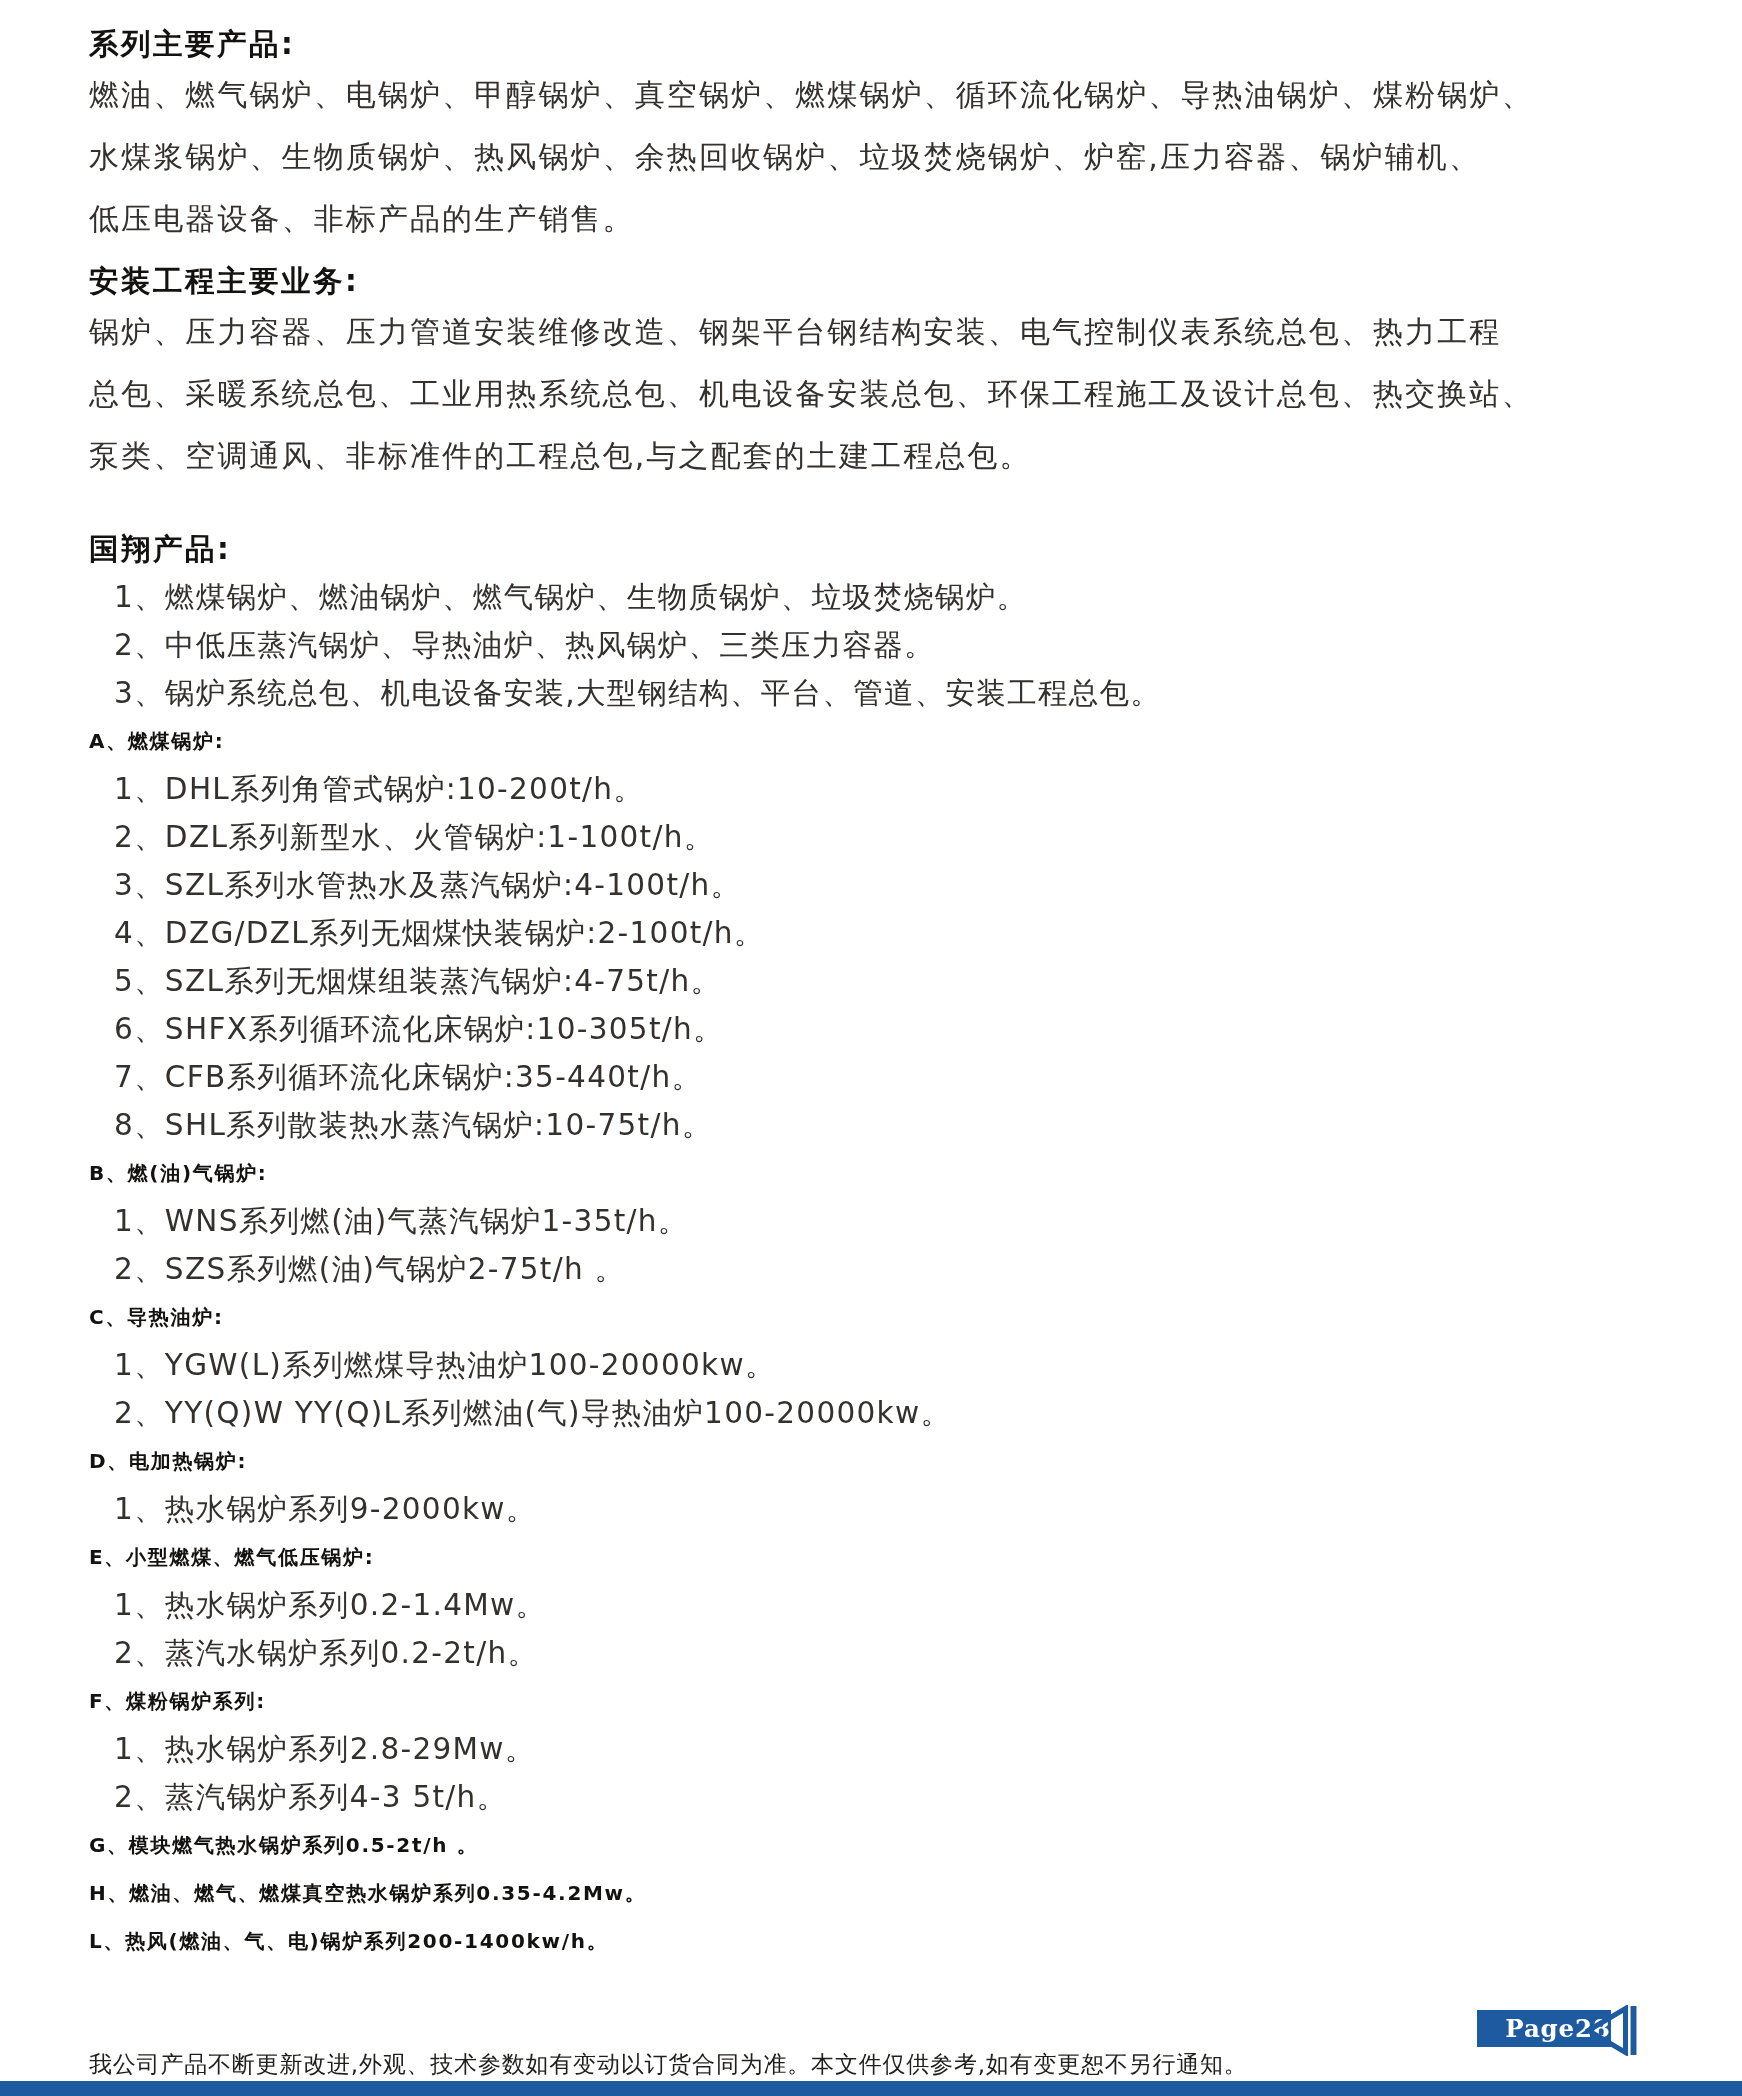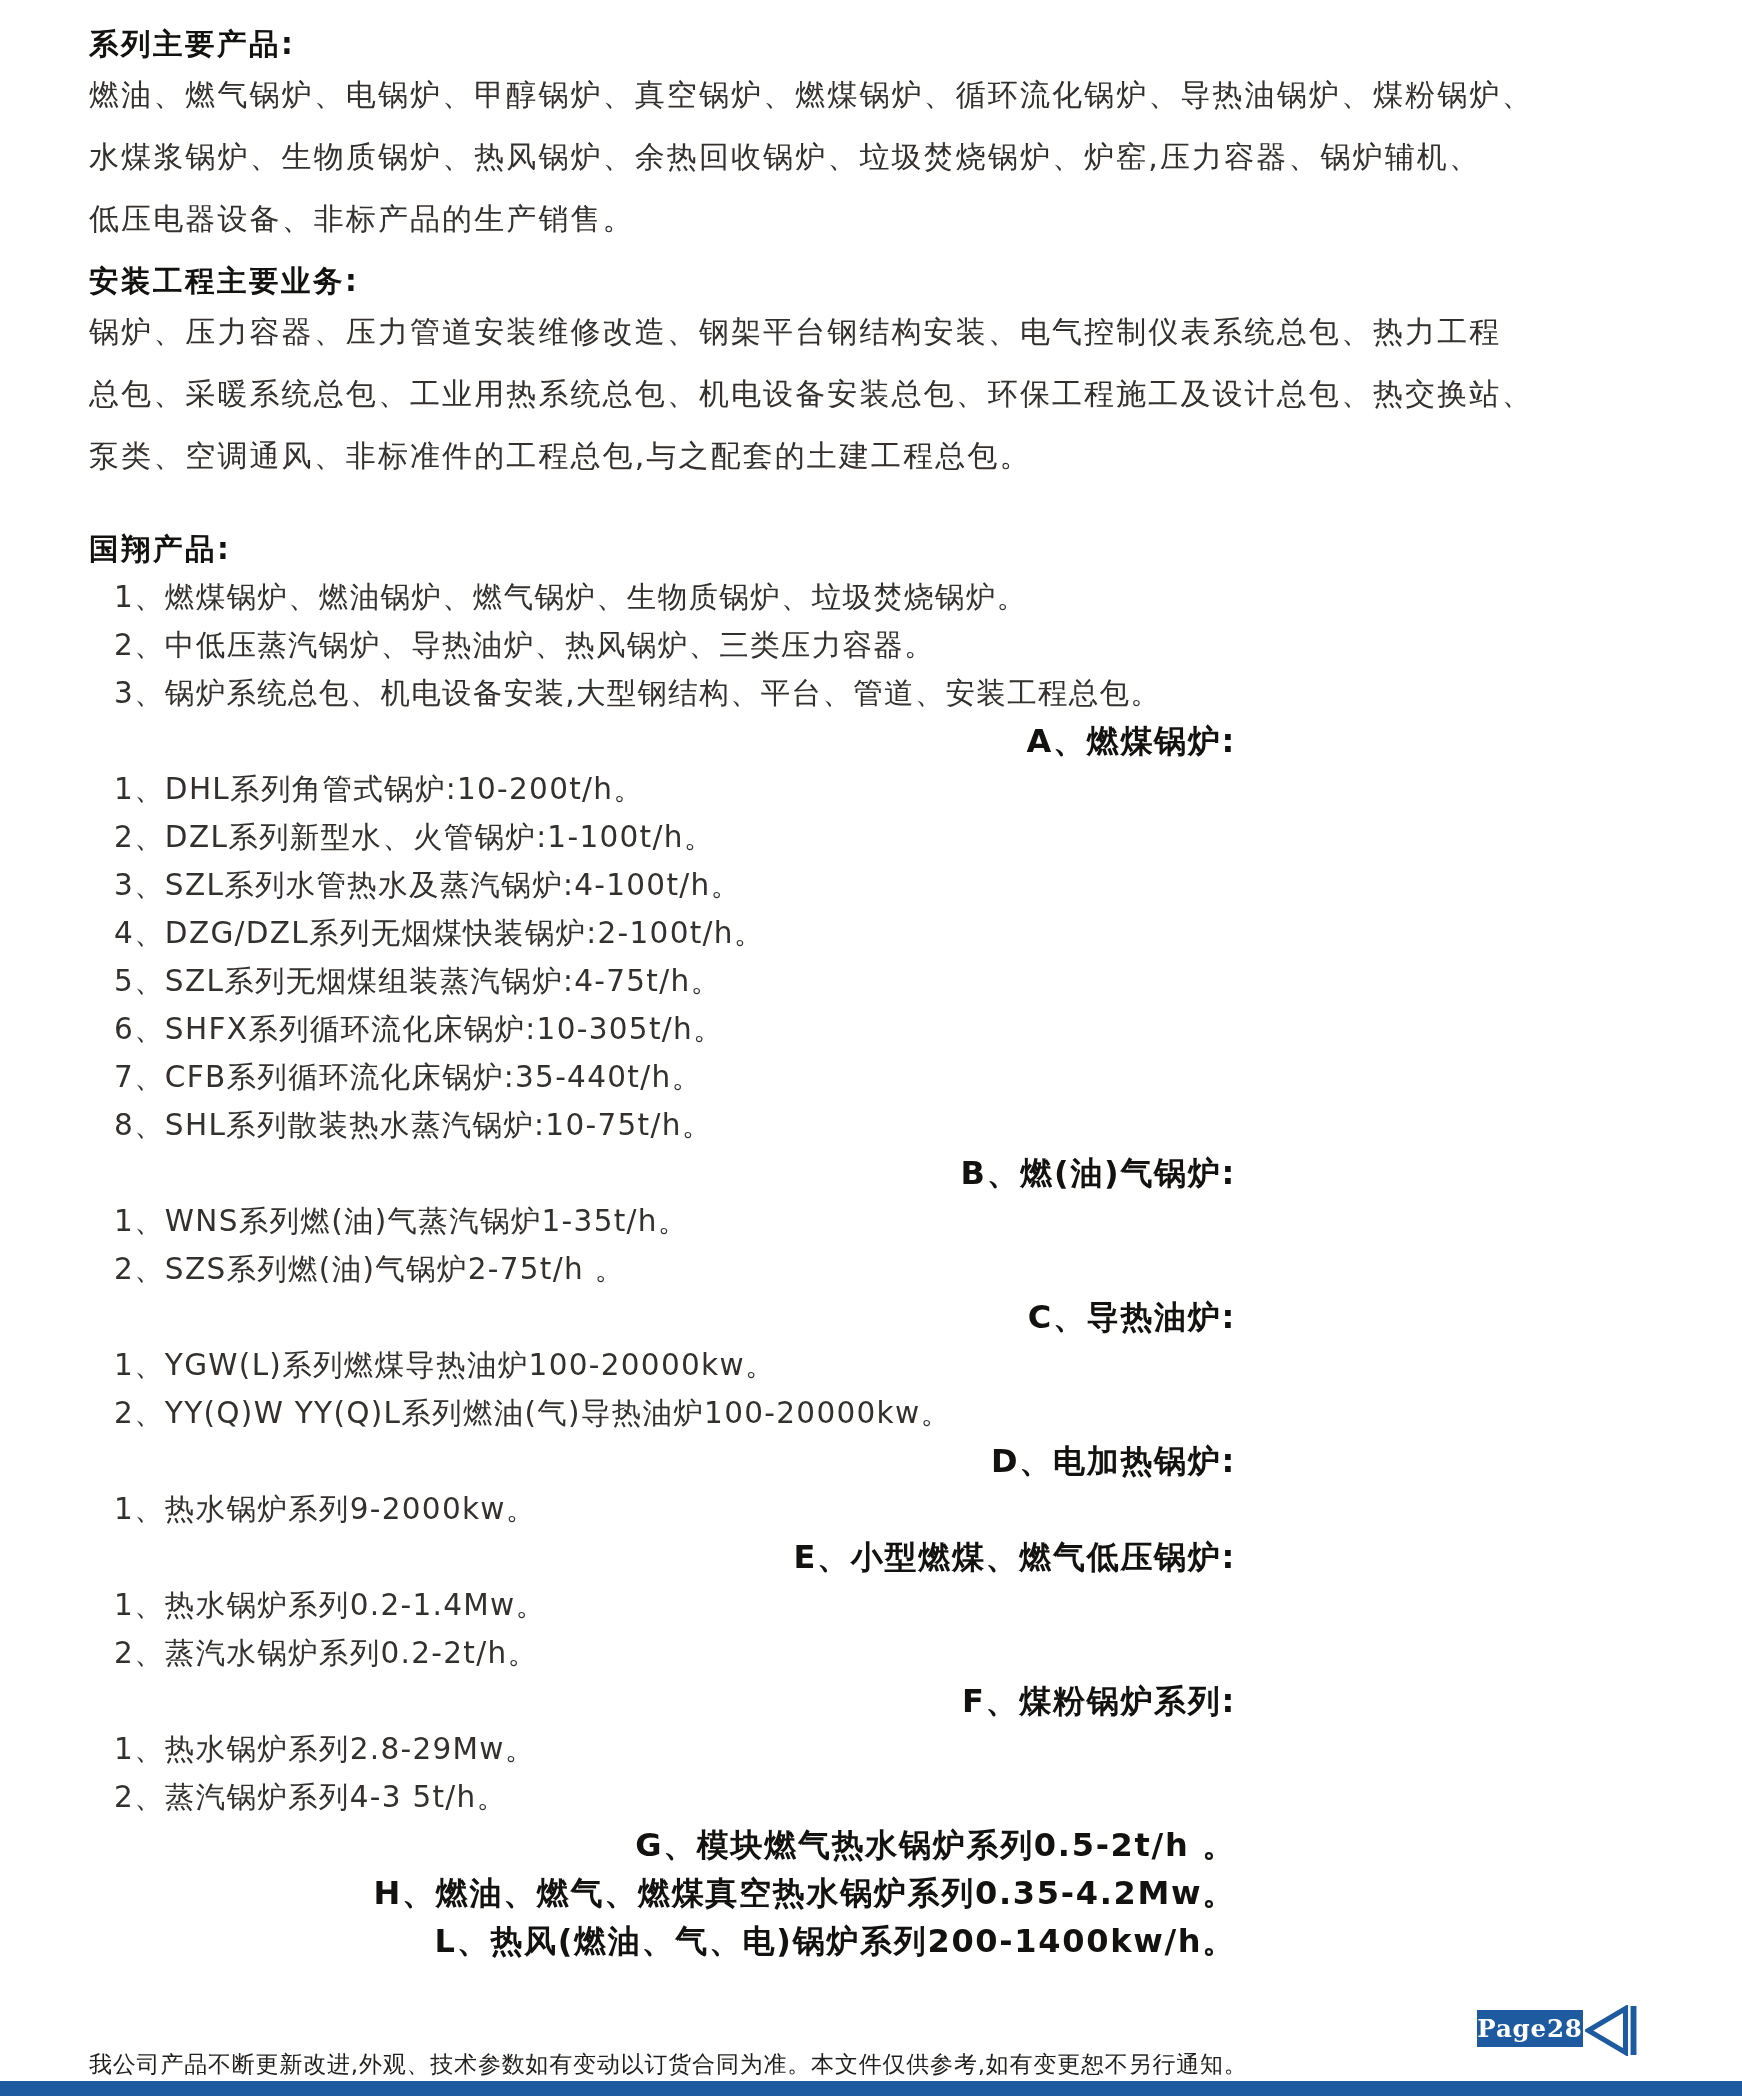--- a/index.html
+++ b/index.html
@@ -14,37 +14,37 @@
     font-size:29.5px;font-weight:bold;color:#141210;
     line-height:40px;letter-spacing:2.5px;
   }
   .heading.second{ margin-top:11px; }
   .heading.tight{ margin-top:38px; line-height:48px; }
   .para{
     font-size:30px;line-height:62px;letter-spacing:2.1px;color:#34302d;
     white-space:nowrap;
   }
   .subheading{
-    font-size:32px;font-weight:bold;color:#141210;
-    line-height:48px;letter-spacing:1.7px;white-space:nowrap;text-align:right;
+    font-size:20px;font-weight:bold;color:#141210;
+    line-height:48px;letter-spacing:1.7px;white-space:nowrap;
   }
   .subitem{
     font-size:29.5px;line-height:48px;letter-spacing:1.3px;color:#34302d;
     padding-left:25px;white-space:nowrap;
   }
   .disclaimer{
     position:absolute;left:89px;top:2049px;
     font-size:23px;letter-spacing:0.8px;color:#211f1d;white-space:nowrap;
   }
   .page-badge{
     position:absolute;left:1477px;top:2010px;width:106px;height:37px;
     background:var(--accent);color:#ffffff;
     font-family:"DejaVu Serif","Liberation Serif",serif;
     font-weight:bold;font-size:24.5px;letter-spacing:0.8px;
-    display:flex;align-items:center;justify-content:center;
+    display:flex;align-items:center;justify-content:center;padding-left:28px;
   }
   .back-icon{
     position:absolute;left:1585px;top:2005px;width:54px;height:51px;
     color:var(--accent);
   }
   .footer-bar{
     position:absolute;left:0;right:0;bottom:0;height:15px;
     background:var(--accent);
   }
 </style>

